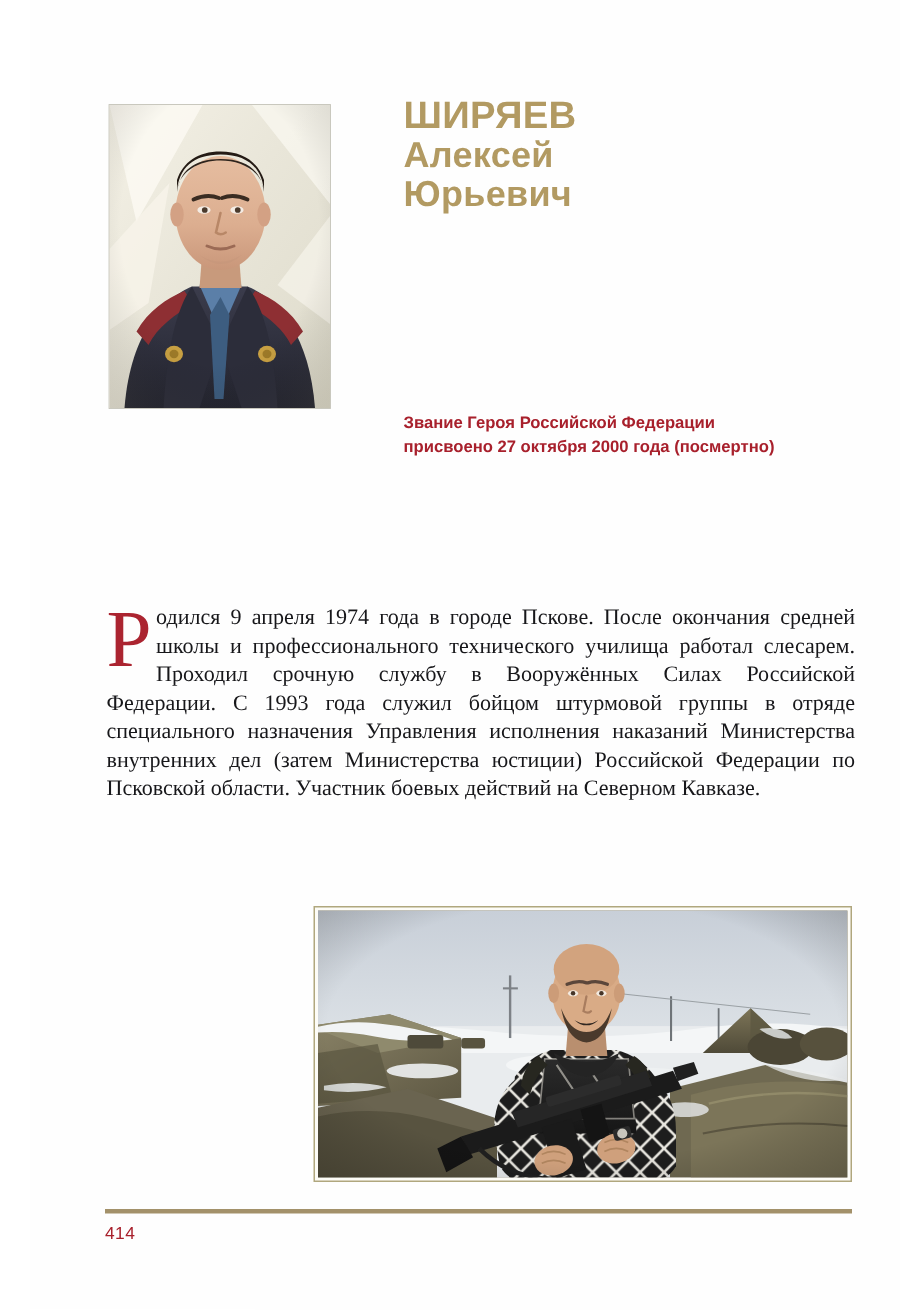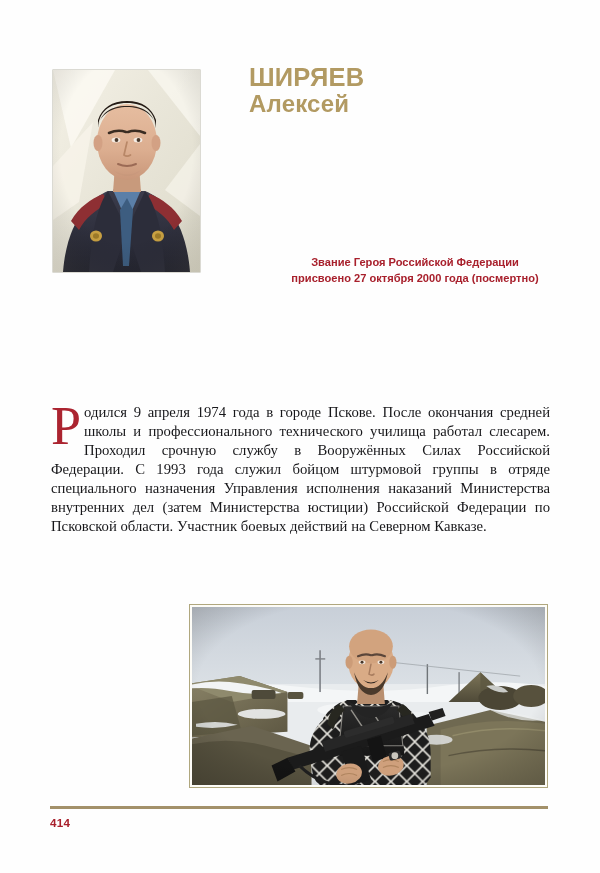--- a/index.html
+++ b/index.html
@@ -13,20 +13,21 @@
     position: relative;
     overflow: hidden;
     font-family: "Liberation Serif", serif;
     color: #1a1a1a;
   }
 
   .page {
     position: absolute;
     inset: 0;
     background: #fefefe;
+    margin-left: 20px;
   }
 
   
   .portrait {
     position: absolute;
     left: 53px;
     top: 70px;
     width: 147px;
     height: 202px;
     overflow: hidden;
@@ -50,28 +51,28 @@
     letter-spacing: 0.2px;
   }
   .name-surname { font-size: 25.5px; }
   .name-first   { font-size: 24px; }
   .name-patr    { font-size: 24px; }
 
   
   .award {
     position: absolute;
     left: 249px;
-    top: 254px;
+    top: 274px;
     width: 332px;
     font-family: "Liberation Sans", sans-serif;
     font-weight: bold;
     font-size: 11.1px;
     line-height: 1.48;
     color: #a8202c;
-    text-align: center;
+    text-align: left;
   }
 
   
   .body-text {
     position: absolute;
     left: 51px;
     top: 403px;
     width: 499px;
     font-size: 14.7px;
     line-height: 1.295;
@@ -136,21 +137,20 @@
     background: #a3916a;
   }
   .page-number {
     position: absolute;
     left: 50px;
     top: 816px;
     font-family: "Liberation Sans", sans-serif;
     font-size: 11.6px;
     color: #a8202c;
     letter-spacing: 0.3px;
-    font-weight: bold;
   }
 </style>
 </head>
 <body>
 
 <div class="page">
 
   <div class="portrait">
     <svg viewBox="0 0 147 202" preserveAspectRatio="xMidYMid slice">
       <defs>
@@ -220,20 +220,21 @@
       <path d="M65 94 q9 4 18 0" stroke="#9b6a55" stroke-width="2" fill="none" stroke-linecap="round"></path>
 
       <path d="M60 100 q14 9 28 0 q-13 12 -28 0 Z" fill="#c4947a" opacity="0.45"></path>
       <rect x="0" y="0" width="147" height="202" fill="url(#vign)"></rect>
     </svg>
   </div>
 
   <div class="name-block">
     <div class="name-line name-surname">ШИРЯЕВ</div>
     <div class="name-line name-first">Алексей</div>
+    <div class="name-line name-patr">Юрьевич</div>
   </div>
 
   <div class="award">
     <div>Звание Героя Российской Федерации</div>
     <div>присвоено 27 октября 2000 года (посмертно)</div>
   </div>
 
   <div class="body-text">
     <p><span class="dropcap">Р</span><span>одился 9 апреля 1974 года в городе Пскове. После окончания средней школы и профессионального технического училища работал слесарем. Проходил срочную службу в Вооружённых Силах Российской Федерации. С 1993 года служил бойцом штурмовой группы в отряде специального назначения Управления исполнения наказаний Министерства внутренних дел (затем Министерства юстиции) Российской Федерации по Псковской области. Участник боевых действий на Северном Кавказе.</span></p>
   </div>

